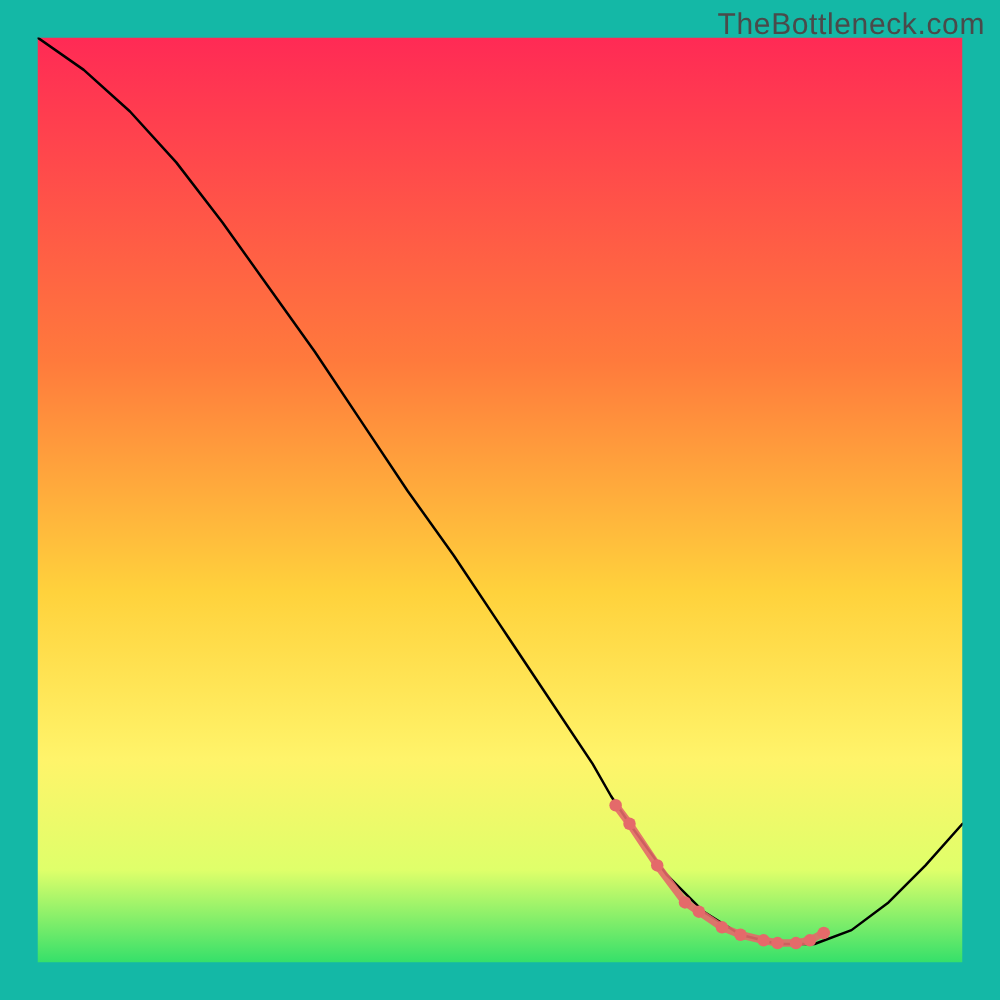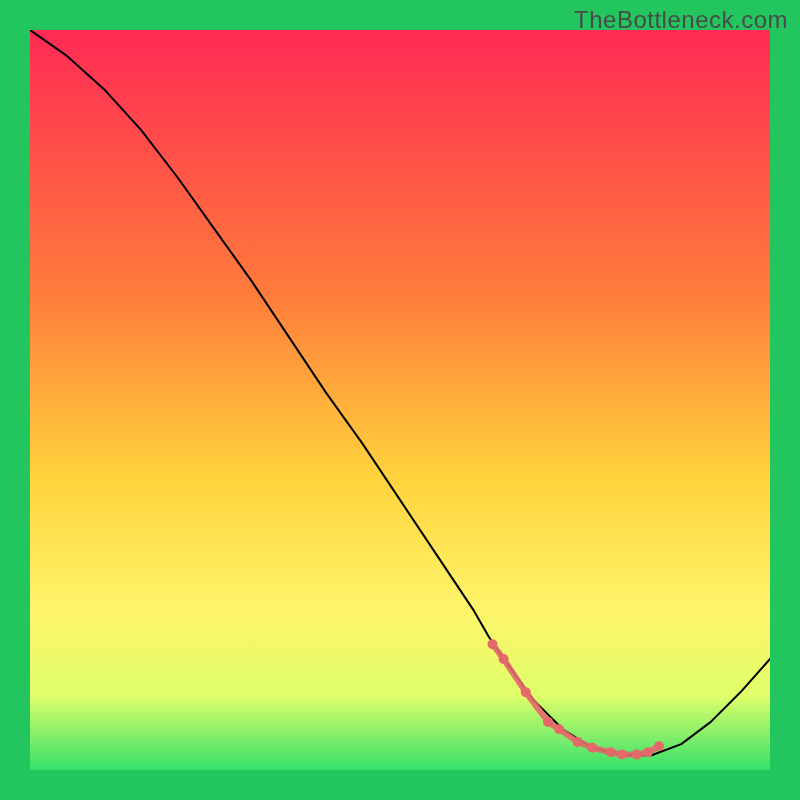--- a/index.html
+++ b/index.html
@@ -1,21 +1,21 @@
 <!DOCTYPE html>
 <html><head>
 <meta charset="utf-8">
 <style>
   * { margin: 0; padding: 0; box-sizing: border-box; }
   html, body { width: 800px; height: 800px; overflow: hidden; background: #000; }
   .stage {
     position: relative;
     width: 800px;
     height: 800px;
-    background: #22c55e;
+    background: #14b8a6;
   }
   .watermark {
     position: absolute;
     top: 6px;
     right: 12px;
     font-family: Arial, Helvetica, sans-serif;
     font-size: 24px;
     font-weight: 500;
     color: #4a4a4a;
     letter-spacing: 0.5px;

